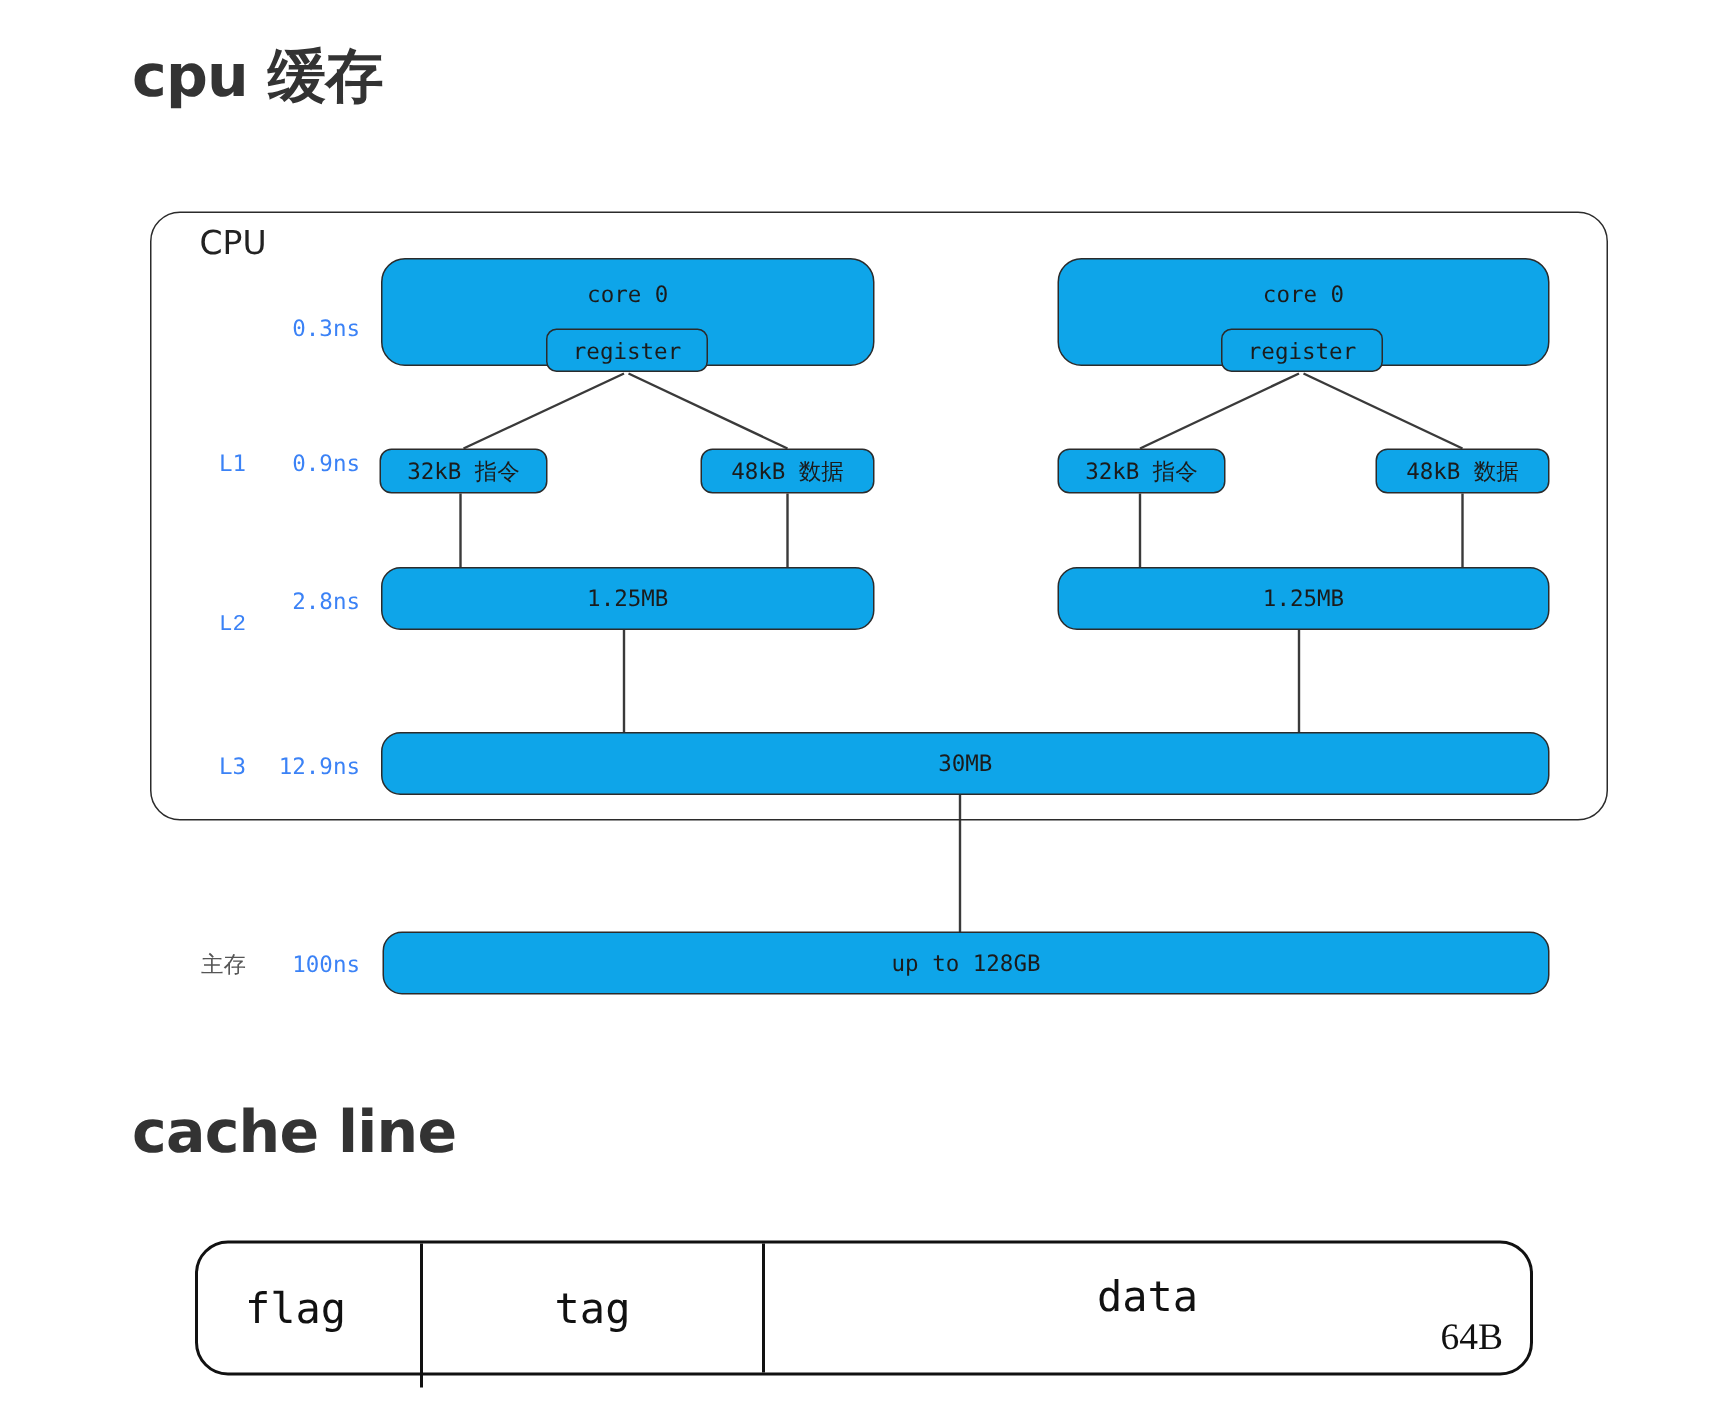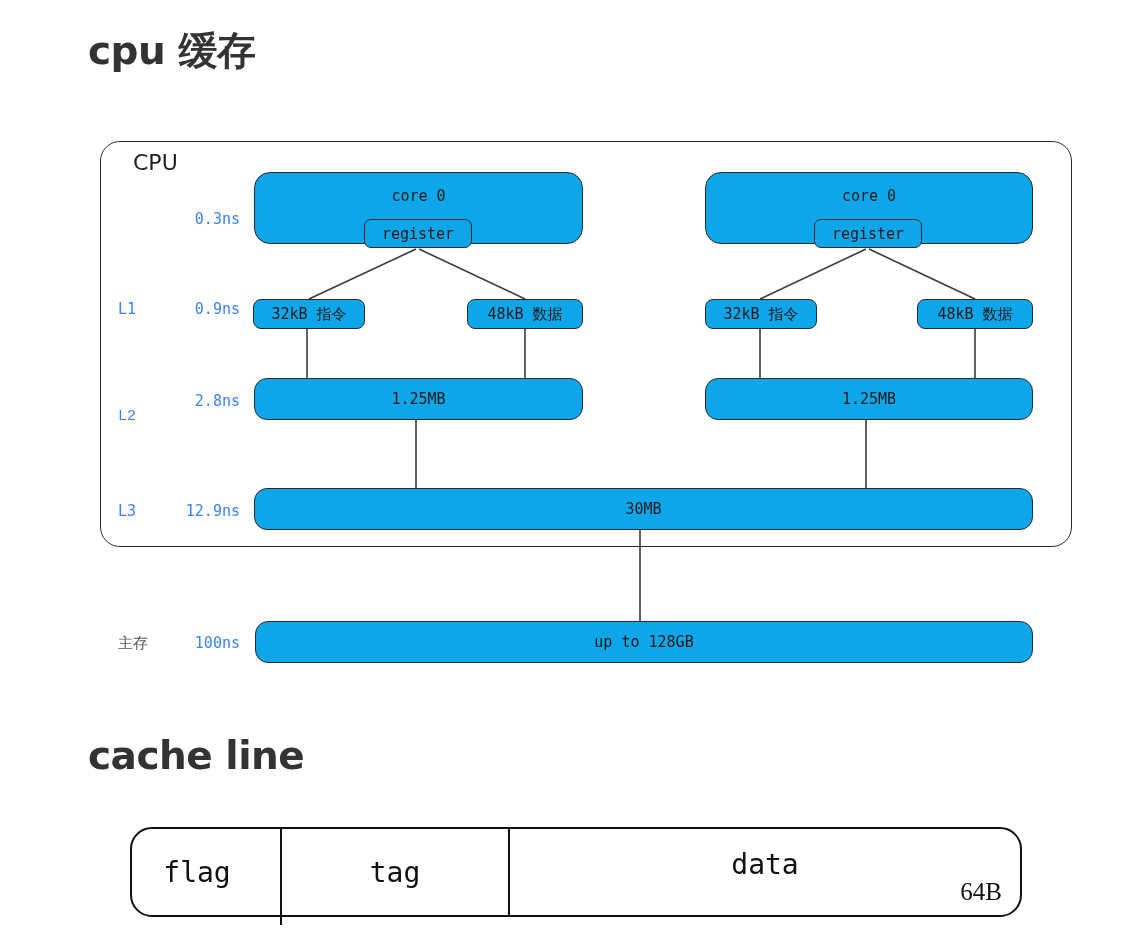--- a/index.html
+++ b/index.html
@@ -138,21 +138,21 @@
 
   
   .level-label, .latency-label {
     position: absolute;
     font-family: "DejaVu Sans Mono", monospace;
     font-size: 15px;
     color: #3b82f6;
     white-space: nowrap;
     z-index: 4;
   }
-  .level-label { left: 118px; width: 46px; text-align: left; }
+  .level-label { left: 118px; width: 46px; text-align: right; }
   .latency-label { left: 140px; width: 100px; text-align: right; }
 
   #level-label-l1  { top: 300px; }
   #level-label-l2  { top: 408px; font-family: Liberation Mono, monospace; }
   #level-label-l3  { top: 502px; }
   #level-label-mem { top: 634px; color: #555; font-size: 15px; }
 
   #latency-label-reg { top: 210px; }
   #latency-label-l1  { top: 300px; }
   #latency-label-l2  { top: 392px; }

